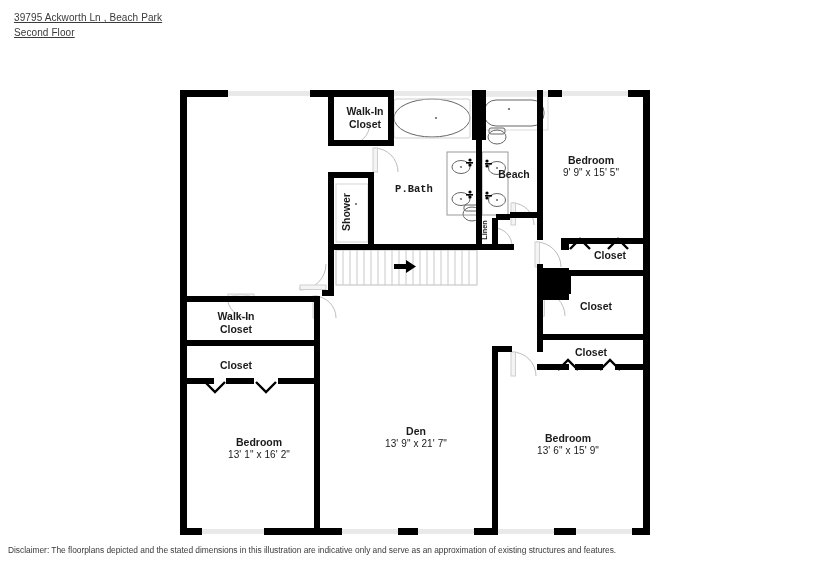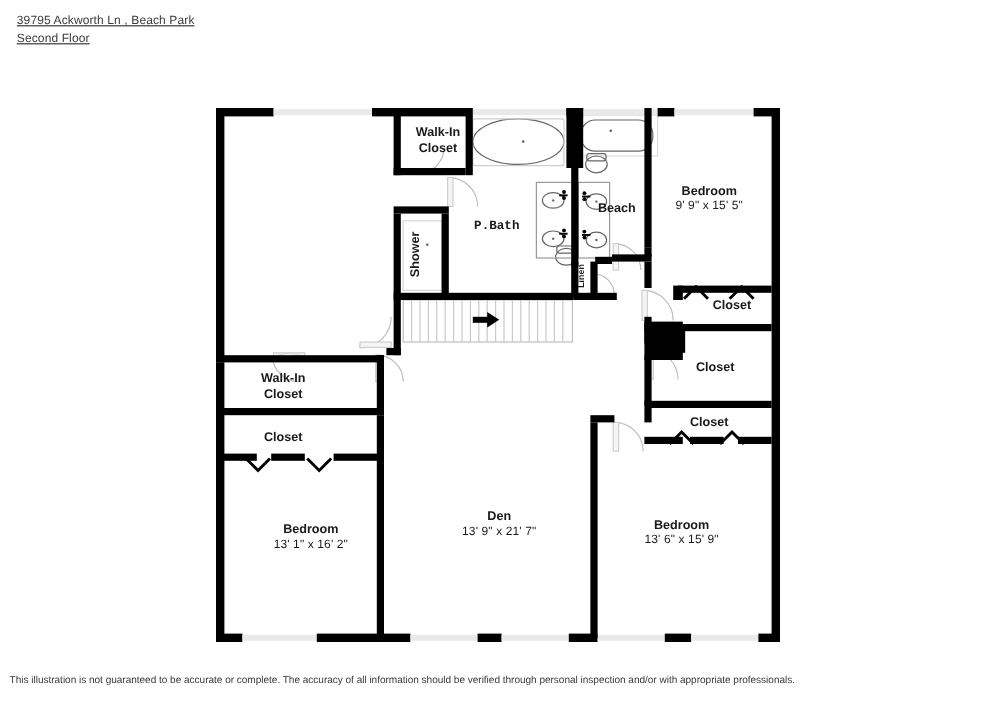--- a/index.html
+++ b/index.html
@@ -369,15 +369,15 @@
   <div class="rlabel" style="left:259px; top:448px;">
     <span>Bedroom</span>
     <span class="dim">13' 1" x 16' 2"</span>
   </div>
 
   <div class="rlabel" style="left:568px; top:444px;">
     <span>Bedroom</span>
     <span class="dim">13' 6" x 15' 9"</span>
   </div>
 
-  <div class="disc" id="disc-2">This illustration is not guaranteed to be accurate or complete. The accuracy of all information should be verified through personal inspection and/or with appropriate professionals.</div>
+  <div class="disc" id="disc-1">Disclaimer: The floorplans depicted and the stated dimensions in this illustration are indicative only and serve as an approximation of existing structures and features.</div>
 
 </div>
 
 </body></html>

